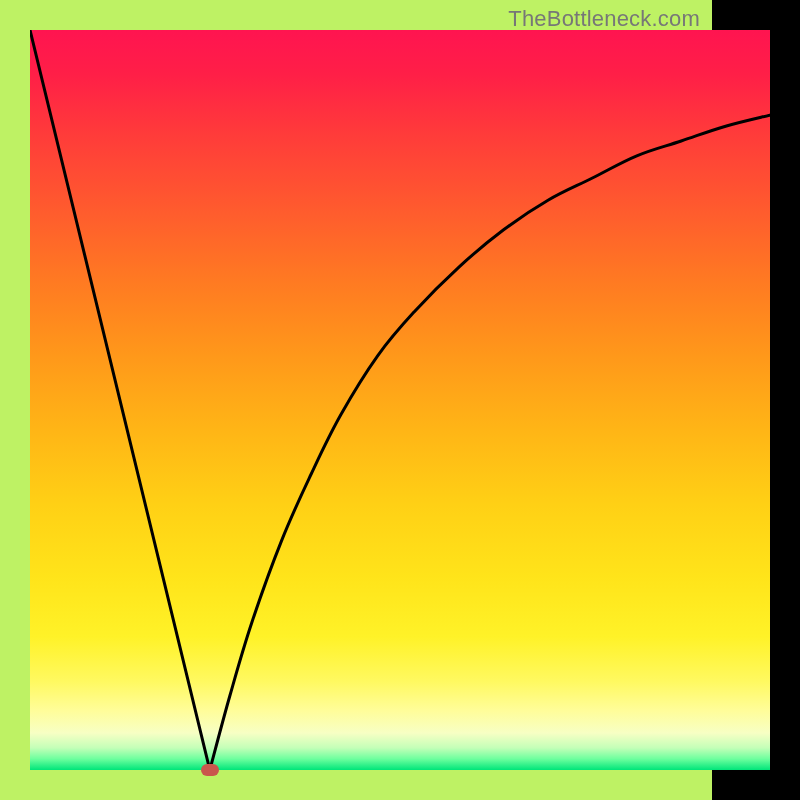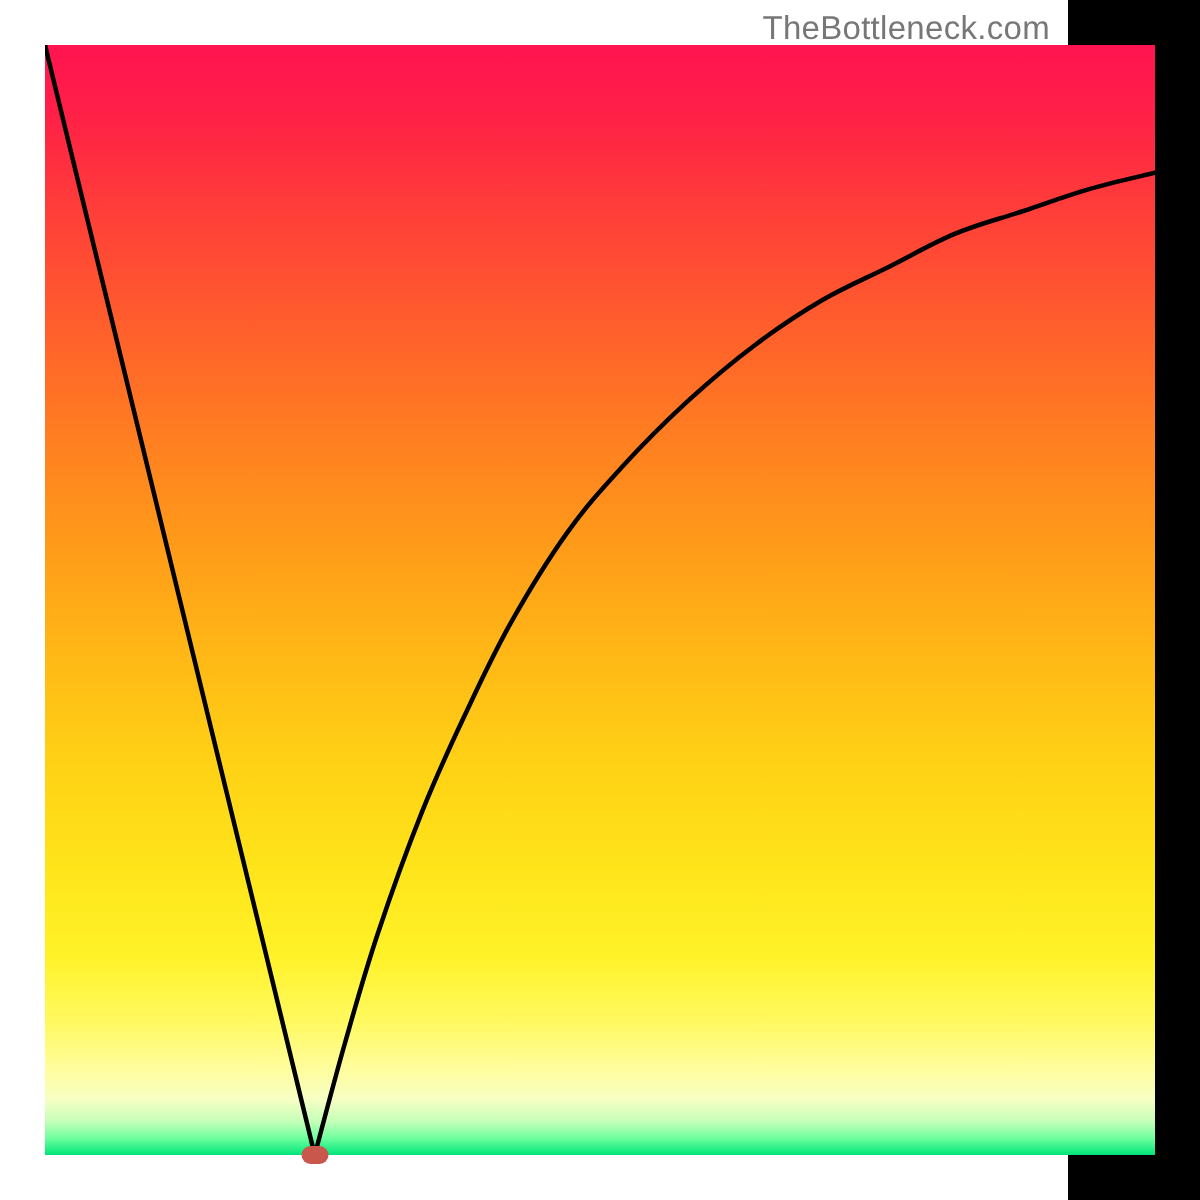--- a/index.html
+++ b/index.html
@@ -9,21 +9,21 @@
     height: 800px;
     background: #000;
     overflow: hidden;
   }
   .frame {
     position: absolute;
     left: 0;
     top: 0;
     width: 712px;
     height: 800px;
-    background: #ffffff;
+    background: #bef264;
   }
   .plot-area {
     position: absolute;
     left: 30px;
     top: 30px;
     width: 740px;
     height: 740px;
     background: linear-gradient(
       to bottom,
       #ff1450 0%,

